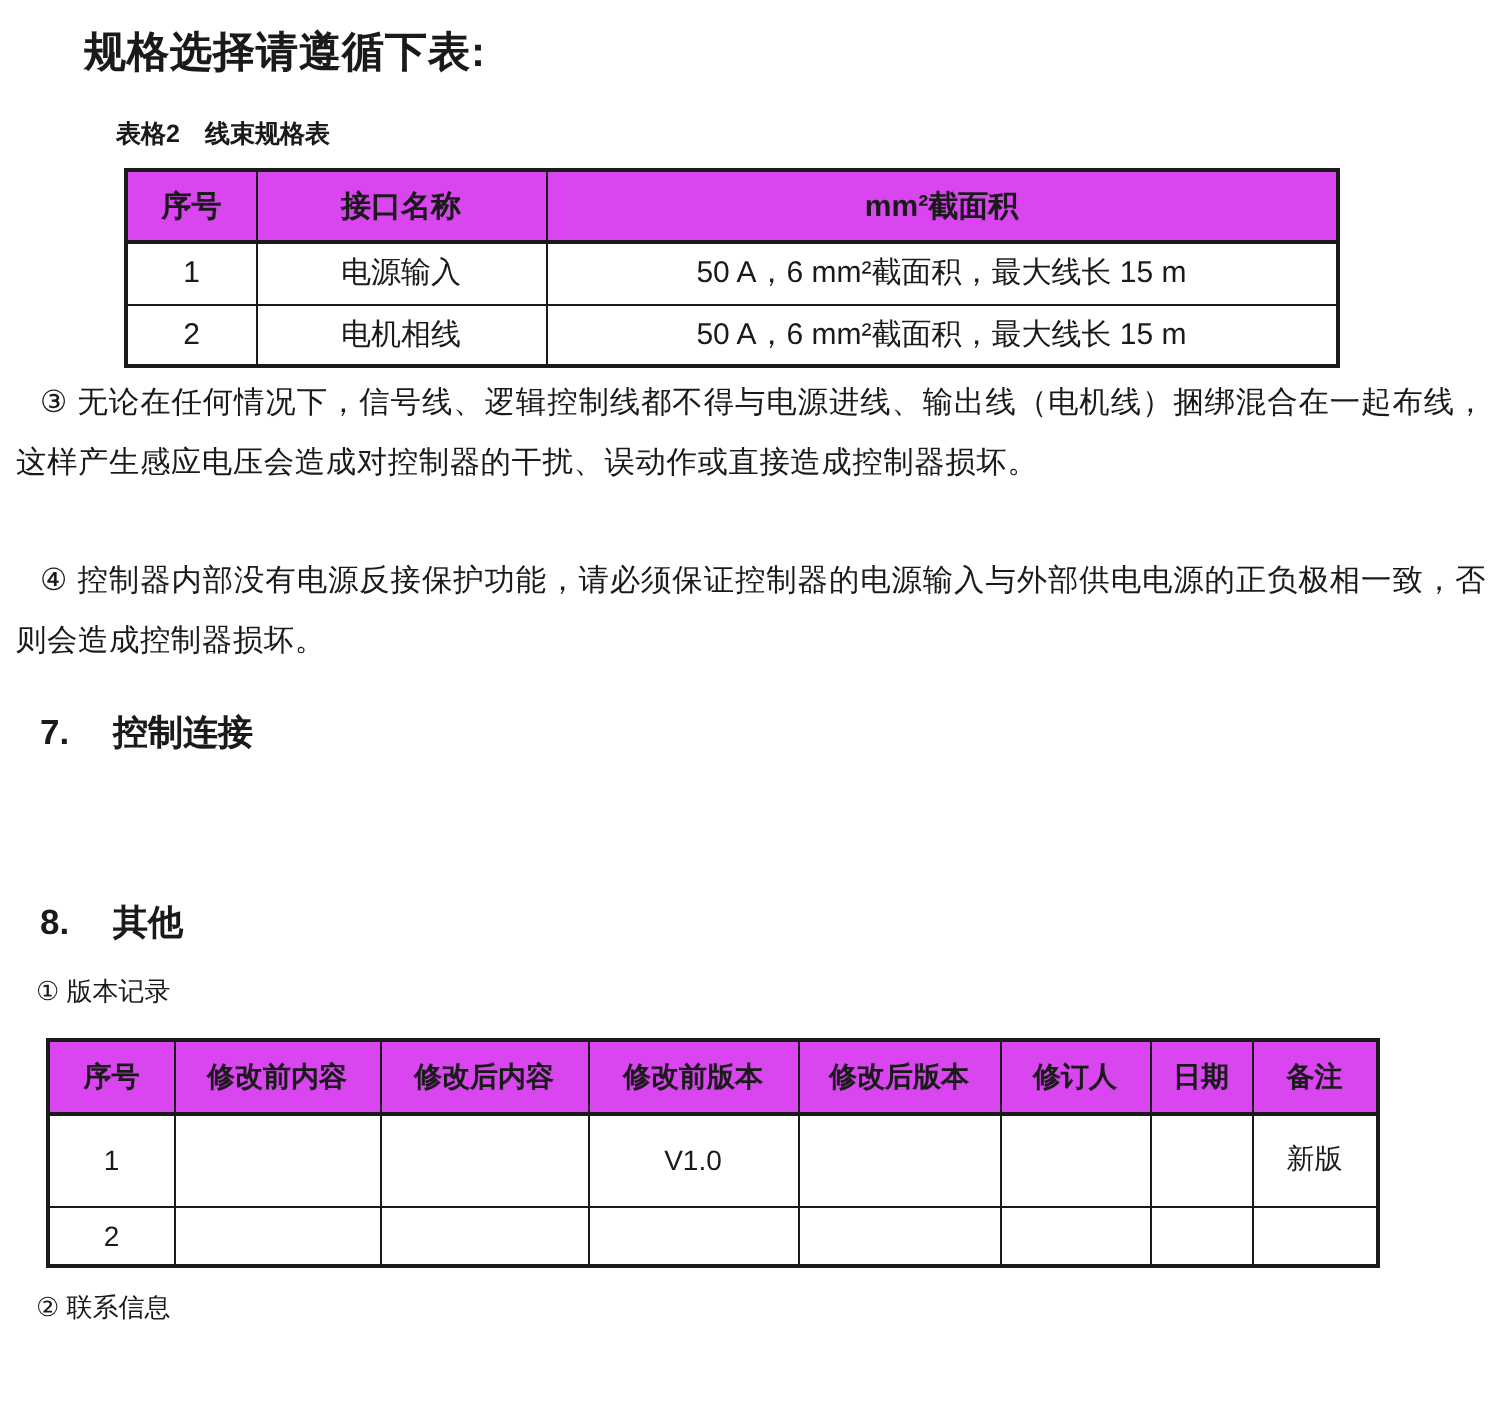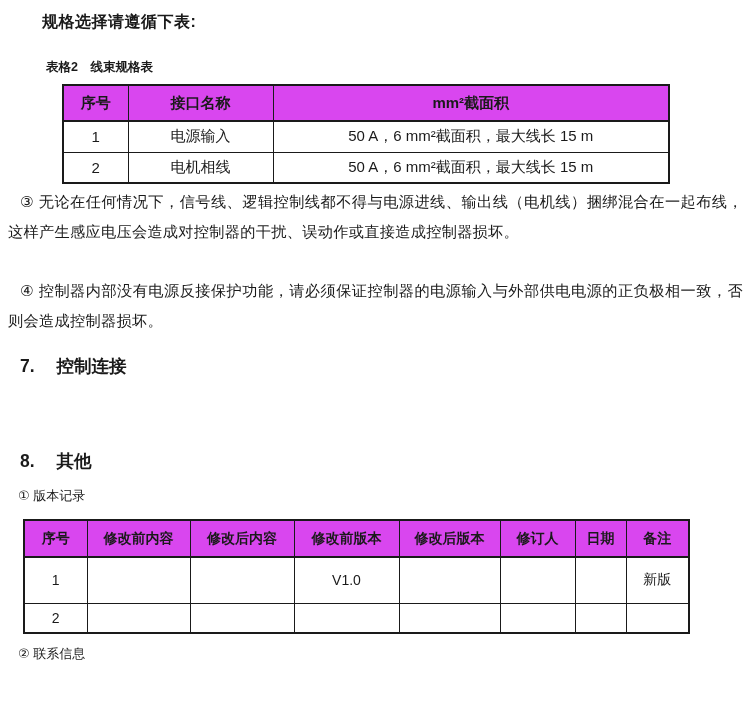--- a/index.html
+++ b/index.html
@@ -9,24 +9,24 @@
     color: #1a1a1a;
     width: 750px;
     height: 709px;
     position: relative;
     overflow: hidden;
   }
   .page { position: absolute; inset: 0; background: #ffffff; }
 
   .intro {
     position: absolute; left: 42px; top: 12px;
-    font-size: 16px; font-weight: bold; letter-spacing: 0.5px;
+    font-size: 21px; font-weight: bold; letter-spacing: 0.5px;
   }
   .caption {
-    position: absolute; left: 46px; top: 59px;
+    position: absolute; left: 58px; top: 59px;
     font-size: 12.5px; font-weight: bold;
   }
   .caption .cap-title { margin-left: 9px; }
 
   table { border-collapse: collapse; table-layout: fixed; }
   th, td {
     border: 1.5px solid #1a1a1a;
     text-align: center; vertical-align: middle;
     overflow: hidden; white-space: nowrap;
   }

